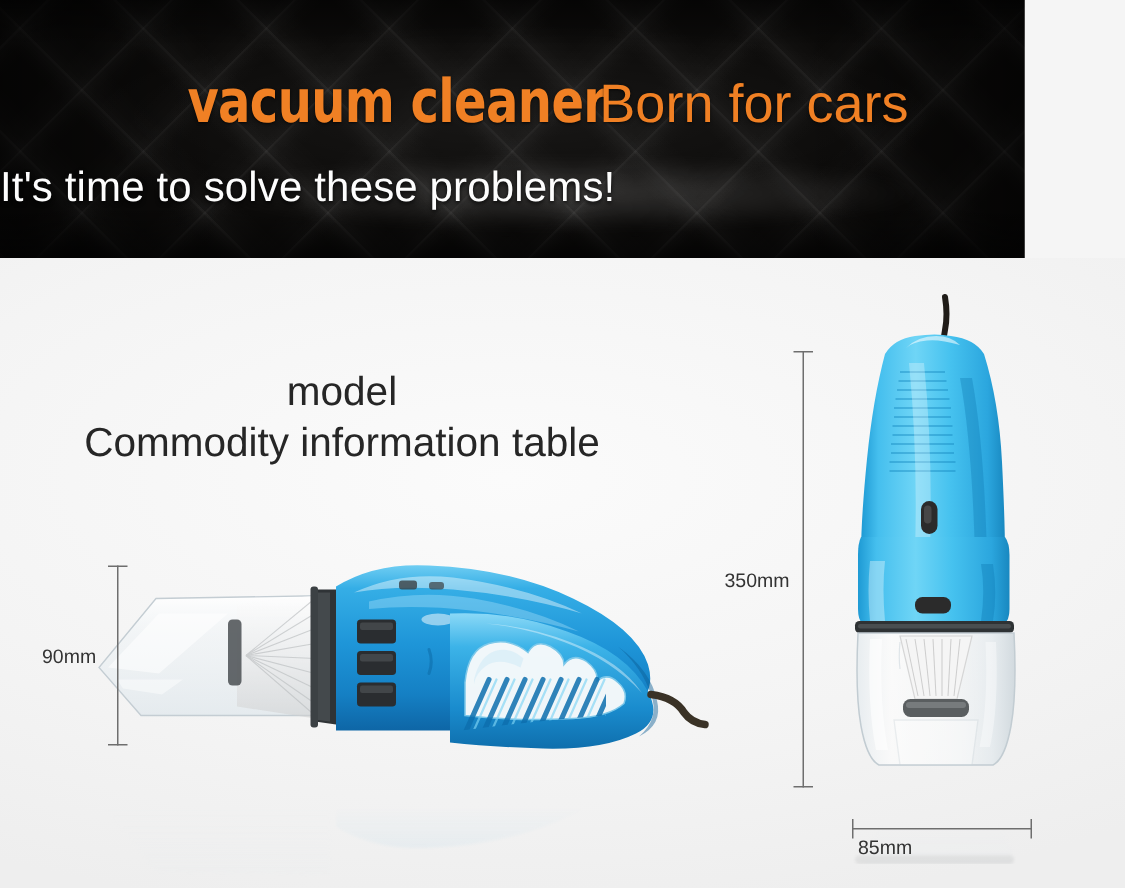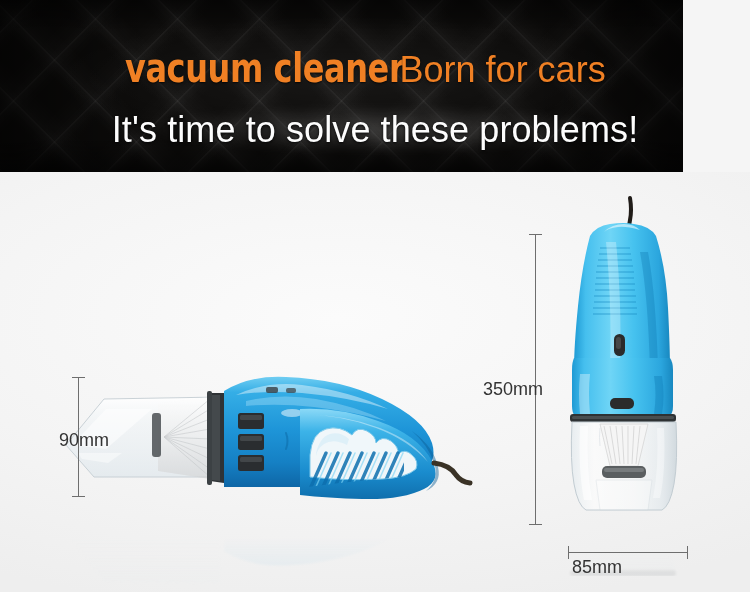--- a/index.html
+++ b/index.html
@@ -117,23 +117,23 @@
     color:#F08024;
     white-space:nowrap;
     position:relative;
     left:-54px;
     text-shadow:0 1px 2px rgba(0,0,0,0.6);
   }
   .subtitle {
     position:absolute;
     left:0; top:109px;
     width:750px;
-    text-align:center;
+    text-align:left;
     font-family:"Liberation Sans", sans-serif;
-    font-size:36px;
+    font-size:28px;
     font-weight:400;
     color:#fdfdfd;
     letter-spacing:0.1px;
     white-space:nowrap;
     text-shadow:0 1px 3px rgba(0,0,0,0.85);
   }
 
   
   .body-area {
     position:absolute;
@@ -164,21 +164,21 @@
     line-height:1.18;
     font-weight:400;
     color:#262626;
     margin-top:2px;
   }
 
   
   .dim-label {
     position:absolute;
     font-family:"Liberation Sans", sans-serif;
-    font-size:18px;
+    font-size:13px;
     color:#333;
     white-space:nowrap;
   }
   .dim-v {
     position:absolute;
     width:1px;
     background:#6e6e6e;
   }
   .dim-v::before, .dim-v::after {
     content:"";
@@ -230,20 +230,24 @@
     <div class="headline-row">
       <span class="title-main">vacuum cleaner</span>
       <span class="title-sub">Born for cars</span>
     </div>
 
     <div class="subtitle">It's time to solve these problems!</div>
   </div>
 
   <div class="body-area">
 
+    <div class="caption-block">
+      <div class="caption-model">model</div>
+      <div class="caption-table">Commodity information table</div>
+    </div>
 
     <svg class="prod" style="left:60px; top:185px;" width="420" height="160" viewBox="0 0 420 160">
       <defs>
         <linearGradient id="hBody" x1="0" y1="0" x2="0" y2="1">
           <stop offset="0%" stop-color="#6FCDF2"></stop>
           <stop offset="14%" stop-color="#35AEE6"></stop>
           <stop offset="48%" stop-color="#1E95D8"></stop>
           <stop offset="78%" stop-color="#1580C4"></stop>
           <stop offset="100%" stop-color="#0E66A6"></stop>
         </linearGradient>
@@ -354,21 +358,21 @@
       <rect x="206" y="30" width="12" height="6" rx="2" fill="#3a3f42" opacity="0.8"></rect>
       <rect x="226" y="31" width="10" height="5" rx="2" fill="#3a3f42" opacity="0.7"></rect>
     </svg>
 
     <svg class="reflection" style="left:60px; top:345px;" width="420" height="70" viewBox="0 0 420 70">
       <path d="M164 36 q26 -16 62 -14 q54 2 96 22 q42 20 50 44 l-208 0 Z" fill="#2196d8" opacity="0.75"></path>
       <path d="M6 52 L44 6 L160 4 L160 60 L34 60 Z" fill="#dfe7ec" opacity="0.5"></path>
     </svg>
 
     <div class="dim-v" style="left:78px; top:205px; height:120px;"></div>
-    <div class="dim-label" style="left:28px; top:258px;margin-left:31px;">90mm</div>
+    <div class="dim-label" style="left:28px; top:258px;">90mm</div>
 
     <svg class="prod" style="left:552px; top:20px;" width="160" height="340" viewBox="0 0 160 340">
       <defs>
         <linearGradient id="vBody" x1="0" y1="0" x2="1" y2="0">
           <stop offset="0%" stop-color="#1E9AD4"></stop>
           <stop offset="12%" stop-color="#45BFEE"></stop>
           <stop offset="38%" stop-color="#6FD5F6"></stop>
           <stop offset="62%" stop-color="#46C2EF"></stop>
           <stop offset="88%" stop-color="#2BA6DE"></stop>
           <stop offset="100%" stop-color="#1888C0"></stop>

